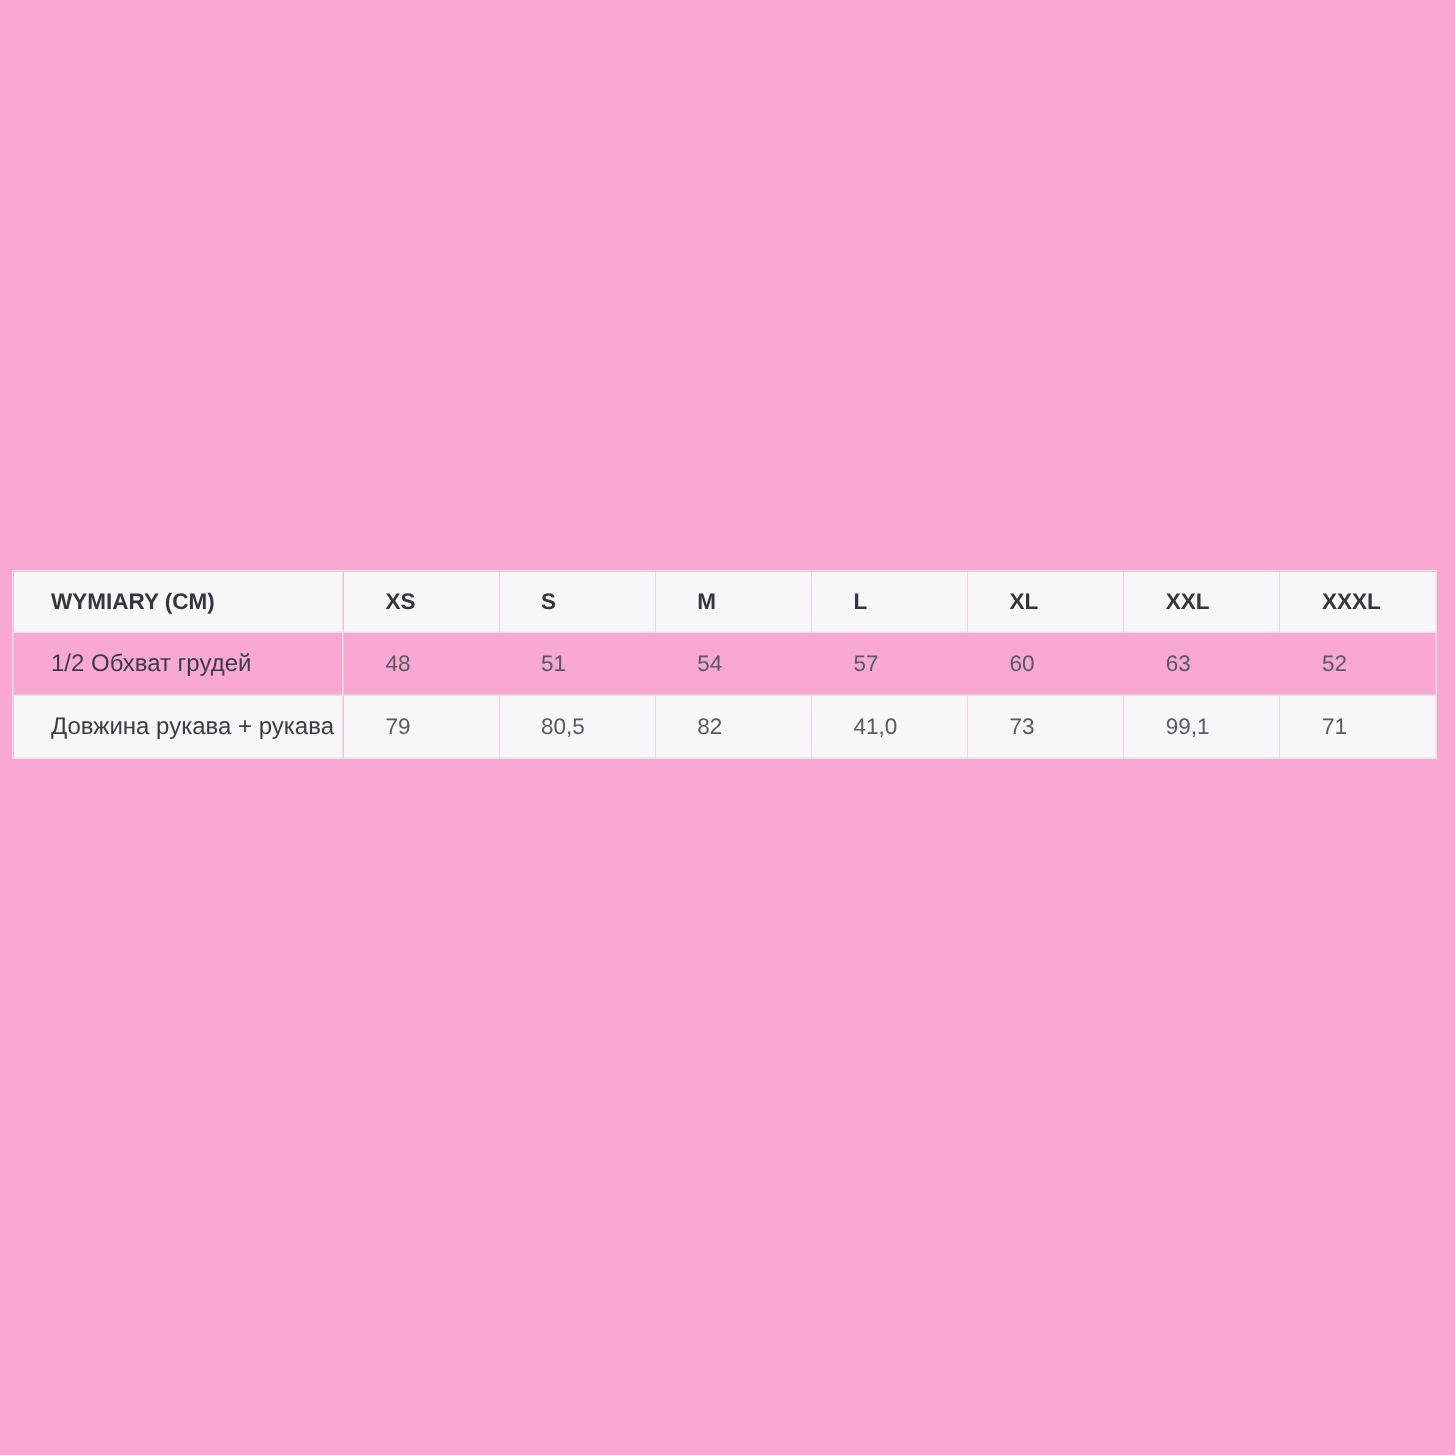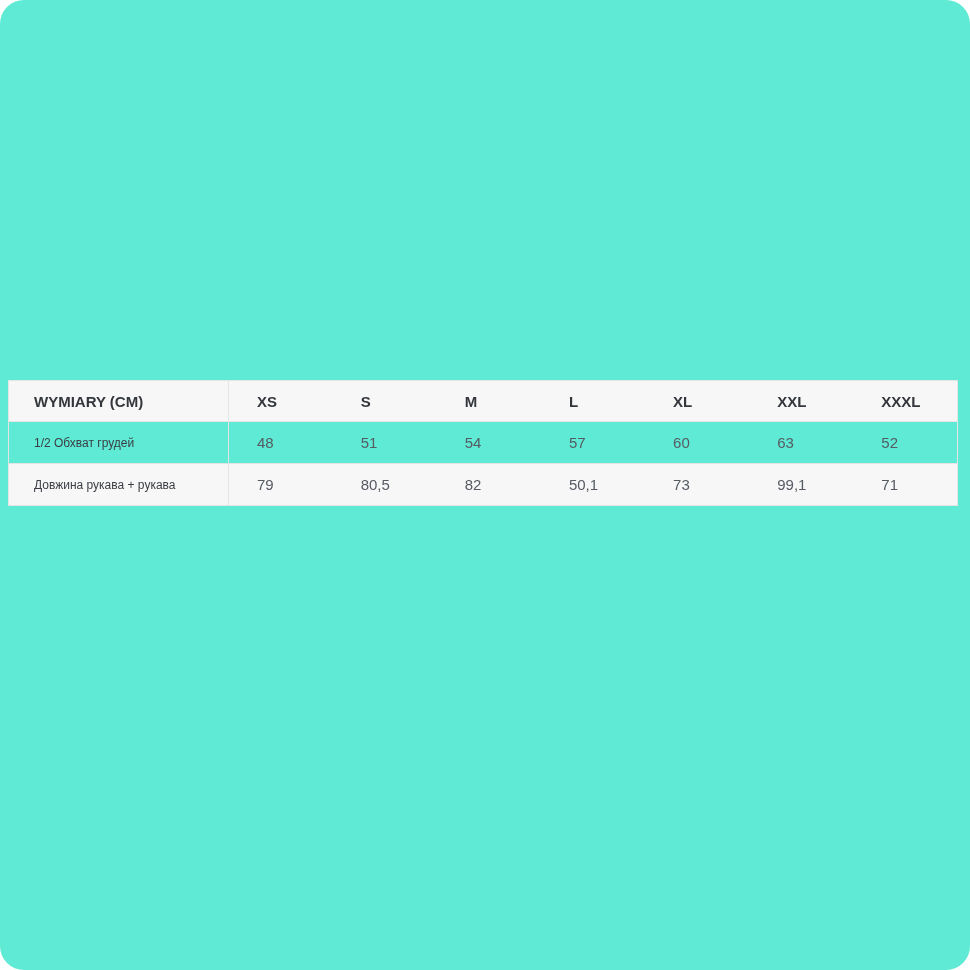--- a/index.html
+++ b/index.html
@@ -5,23 +5,22 @@
   html, body {
     margin: 0;
     padding: 0;
     background: #ffffff;
     font-family: "Liberation Sans", sans-serif;
   }
   .canvas {
     position: relative;
     width: 970px;
     height: 970px;
-    background: #5eead4;
+    background: #f9a8d4;
     overflow: hidden;
-    border-radius: 24px;
   }
   .table-wrap {
     position: absolute;
     left: 8px;
     top: 380px;
     width: 950px;
   }
   table.size-table {
     width: 100%;
     border-collapse: collapse;
@@ -57,21 +56,21 @@
     font-size: 15px;
     height: 41px;
   }
   table.size-table th.label-col,
   table.size-table td.label-col {
     padding-left: 25px;
     border-right: 1px solid #e4e4e4;
   }
   table.size-table td.label-col {
     color: #3a3e44;
-    font-size: 12px;
+    font-size: 16px;
   }
 </style>
 </head>
 <body>
 
 <div class="canvas">
   <div class="table-wrap">
     <table class="size-table">
       <colgroup>
         <col class="label-col-def">
@@ -104,21 +103,21 @@
           <td>57</td>
           <td>60</td>
           <td>63</td>
           <td>52</td>
         </tr>
         <tr>
           <td class="label-col">Довжина рукава + рукава</td>
           <td>79</td>
           <td>80,5</td>
           <td>82</td>
-          <td>50,1</td>
+          <td>41,0</td>
           <td>73</td>
           <td>99,1</td>
           <td>71</td>
         </tr>
       </tbody>
     </table>
   </div>
 </div>
 
 </body></html>

